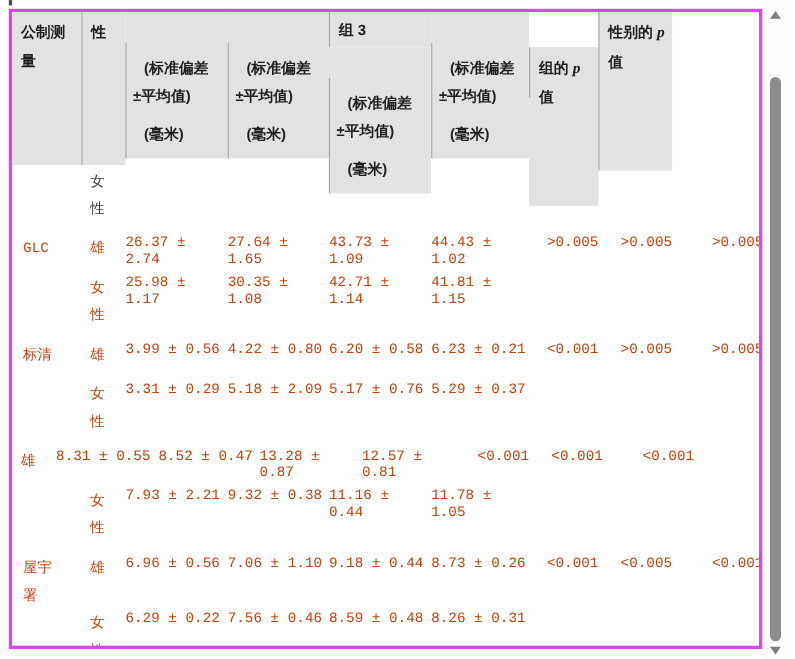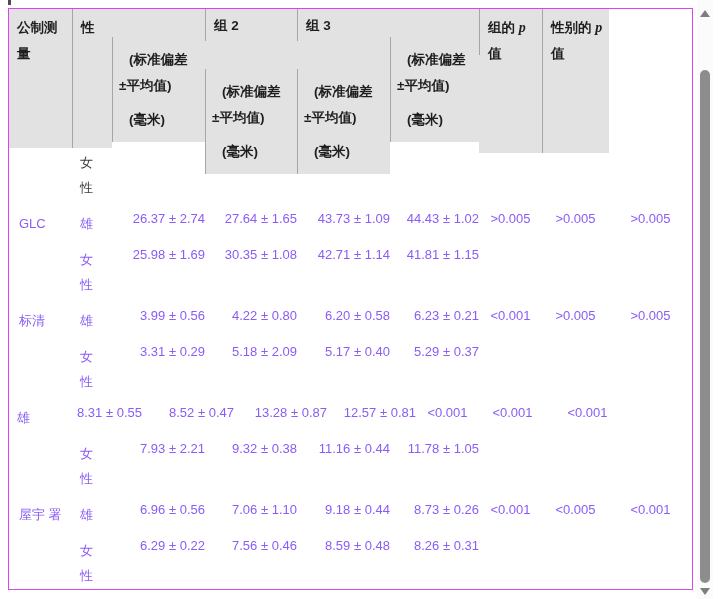--- a/index.html
+++ b/index.html
@@ -1,50 +1,50 @@
 <!DOCTYPE html>
 <html><head>
 <meta charset="utf-8">
 <style>
   html,body{margin:0;padding:0;background:#fff;}
   .page{position:relative;width:723px;height:599px;background:#ffffff;
         font-family:"Liberation Sans",sans-serif;overflow:hidden;}
   .tick{position:absolute;left:8px;top:0;width:3px;height:5px;background:#4d4d4d;}
   .tbl{position:absolute;left:8px;top:8px;width:685px;height:582px;
-       border:1px solid #d946ef;background:#fff;overflow:hidden;box-sizing:border-box;}
+       border:3px solid #d946ef;background:#fff;overflow:hidden;box-sizing:border-box;}
   
   .hdr{display:flex;align-items:flex-start;height:165px;}
   .hc{flex-shrink:0;box-sizing:border-box;}
   .g{background:#e2e2e2;box-sizing:border-box;}
   .bl{border-left:1px solid #a6a6a6;}
   .hd{font-weight:bold;font-size:13.5px;line-height:26px;color:#1f1f1f;}
   .w1{width:63px}.w2{width:40px}.w3{width:93px}.w4{width:92px}
   .w5{width:93px}.w6{width:89px}.w7{width:63px}.w8{width:67px}.w9{width:83px}
   .h139{height:139px;padding:6px 6px 0 8px;}
   .ttl{height:32px;padding:4px 4px 0 8px;}
   .hgap{height:28px;}
   .hsub{height:105px;padding:10px 12px 0 6px;}
   .hsub p{margin:0;text-indent:10px;}
   .hsub p + p{margin-top:8px;}
   .h144{height:144px;}
   .pseg{padding:6px 4px 0 8px;line-height:26px;}
-  .seg40{height:40px;}
+  .seg40{height:40px;margin-top:32px;}
   .ip{font-style:italic;font-family:"Liberation Serif",serif;font-size:14px;}
   .leftover{margin-top:2px;line-height:25px;font-size:13px;color:#3c3c3c;
             padding:0 12px 0 8px;box-sizing:border-box;}
   
   .bspace{height:37px;}
   .brow{display:flex;align-items:flex-start;}
   .bm{min-height:36px;}
   .bf{min-height:61px;}
-  .cell{box-sizing:border-box;flex-shrink:0;font-size:13px;color:#8b5cf6;line-height:15px;}
+  .cell{box-sizing:border-box;flex-shrink:0;font-size:13px;color:#c2410c;line-height:15px;font-family:Liberation Mono, monospace;}
   .lab{line-height:25px;padding:0 8px 0 10px;}
   .sx{line-height:25px;padding:0 12px 0 8px;}
-  .vc{text-align:right;}
-  .pc{text-align:center;}
+  .vc{text-align:left;}
+  .pc{text-align:right;}
   
   .sb{position:absolute;left:697px;top:0;width:16px;height:599px;background:#fbfbfb;}
   .sb-thumb{position:absolute;left:3px;top:70px;width:10px;height:513px;
             background:#8d8d8d;border-radius:5px;}
   .arr{position:absolute;left:3px;width:0;height:0;border-left:5px solid transparent;
        border-right:5px solid transparent;}
   .arr-up{top:10px;border-bottom:7px solid #7e7e7e;}
   .arr-down{top:588px;border-top:7px solid #7e7e7e;}
 </style>
 </head>
@@ -67,21 +67,20 @@
 
       <div class="hc w3">
         <div class="g hgap"></div>
         <div class="g hsub hd bl">
           <p>(标准偏差±平均值)</p>
           <p>(毫米)</p>
         </div>
       </div>
 
       <div class="hc w4">
-        <div class="g ttl hd bl">组 2</div>
         <div class="g hgap"></div>
         <div class="g hsub hd bl">
           <p>(标准偏差±平均值)</p>
           <p>(毫米)</p>
         </div>
       </div>
 
       <div class="hc w5">
         <div class="g ttl hd bl">组 3</div>
         <div class="g hgap"></div>
@@ -128,21 +127,21 @@
       <div class="cell w4 vc">27.64 ± 1.65</div>
       <div class="cell w5 vc">43.73 ± 1.09</div>
       <div class="cell w6 vc">44.43 ± 1.02</div>
       <div class="cell w7 pc">&gt;0.005</div>
       <div class="cell w8 pc">&gt;0.005</div>
       <div class="cell w9 pc">&gt;0.005</div>
     </div>
     <div class="brow bf">
       <div class="cell w1 lab"></div>
       <div class="cell w2 sx">女性</div>
-      <div class="cell w3 vc">25.98 ± 1.69</div>
+      <div class="cell w3 vc">25.98 ± 1.17</div>
       <div class="cell w4 vc">30.35 ± 1.08</div>
       <div class="cell w5 vc">42.71 ± 1.14</div>
       <div class="cell w6 vc">41.81 ± 1.15</div>
     </div>
 
     <div class="brow bm">
       <div class="cell w1 lab">标清</div>
       <div class="cell w2 sx">雄</div>
       <div class="cell w3 vc">3.99 ± 0.56</div>
       <div class="cell w4 vc">4.22 ± 0.80</div>
@@ -150,21 +149,21 @@
       <div class="cell w6 vc">6.23 ± 0.21</div>
       <div class="cell w7 pc">&lt;0.001</div>
       <div class="cell w8 pc">&gt;0.005</div>
       <div class="cell w9 pc">&gt;0.005</div>
     </div>
     <div class="brow bf">
       <div class="cell w1 lab"></div>
       <div class="cell w2 sx">女性</div>
       <div class="cell w3 vc">3.31 ± 0.29</div>
       <div class="cell w4 vc">5.18 ± 2.09</div>
-      <div class="cell w5 vc">5.17 ± 0.40</div>
+      <div class="cell w5 vc">5.17 ± 0.76</div>
       <div class="cell w6 vc">5.29 ± 0.37</div>
     </div>
 
     <div class="brow bm">
       <div class="cell w2 sx">雄</div>
       <div class="cell w3 vc">8.31 ± 0.55</div>
       <div class="cell w4 vc">8.52 ± 0.47</div>
       <div class="cell w5 vc">13.28 ± 0.87</div>
       <div class="cell w6 vc">12.57 ± 0.81</div>
       <div class="cell w7 pc">&lt;0.001</div>

